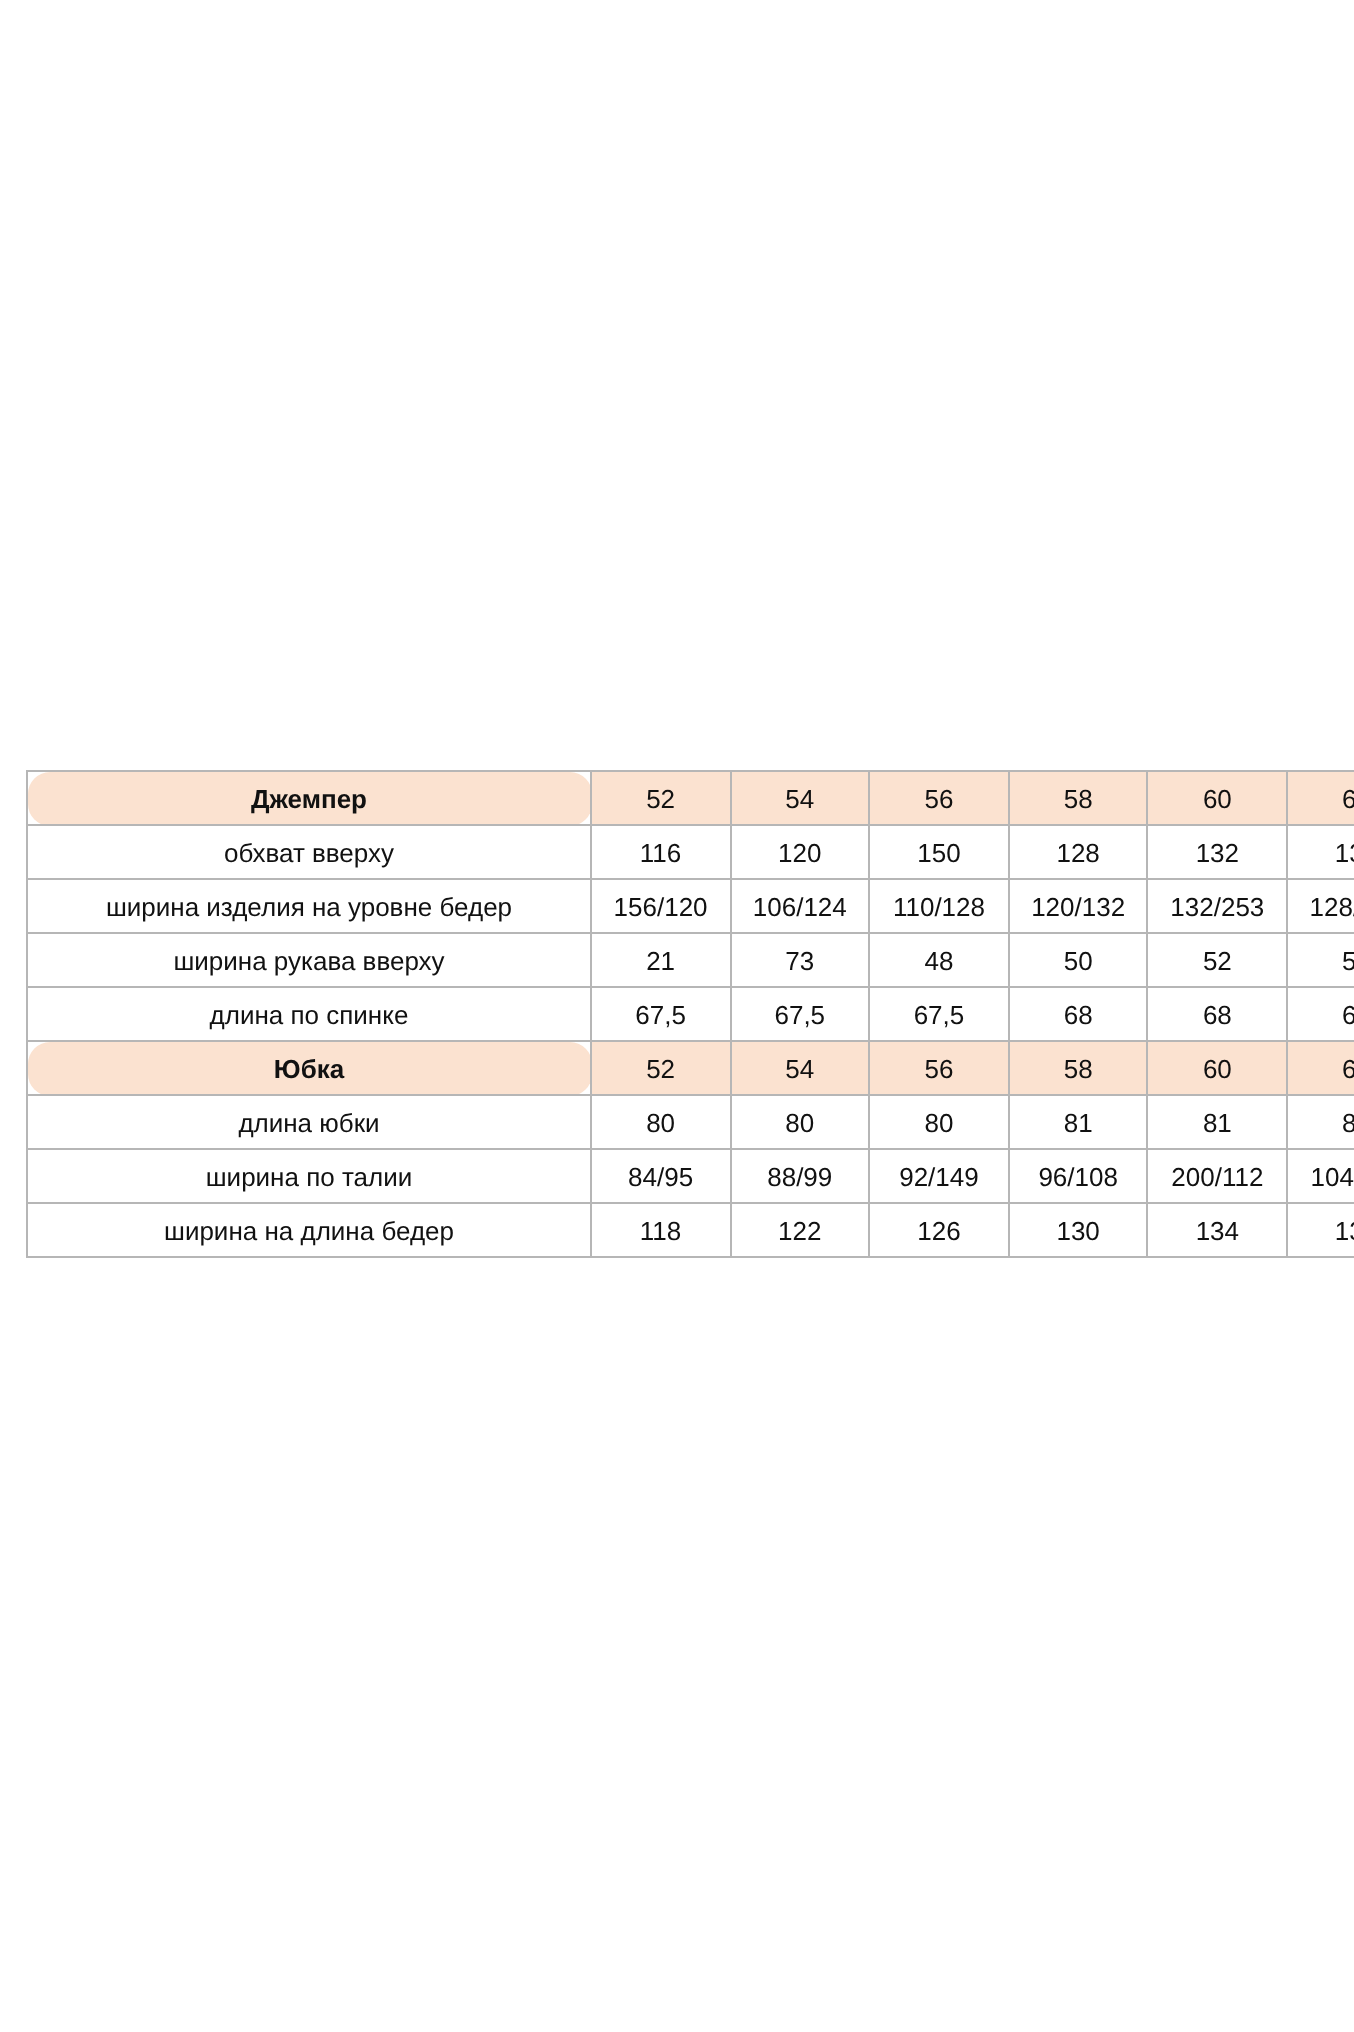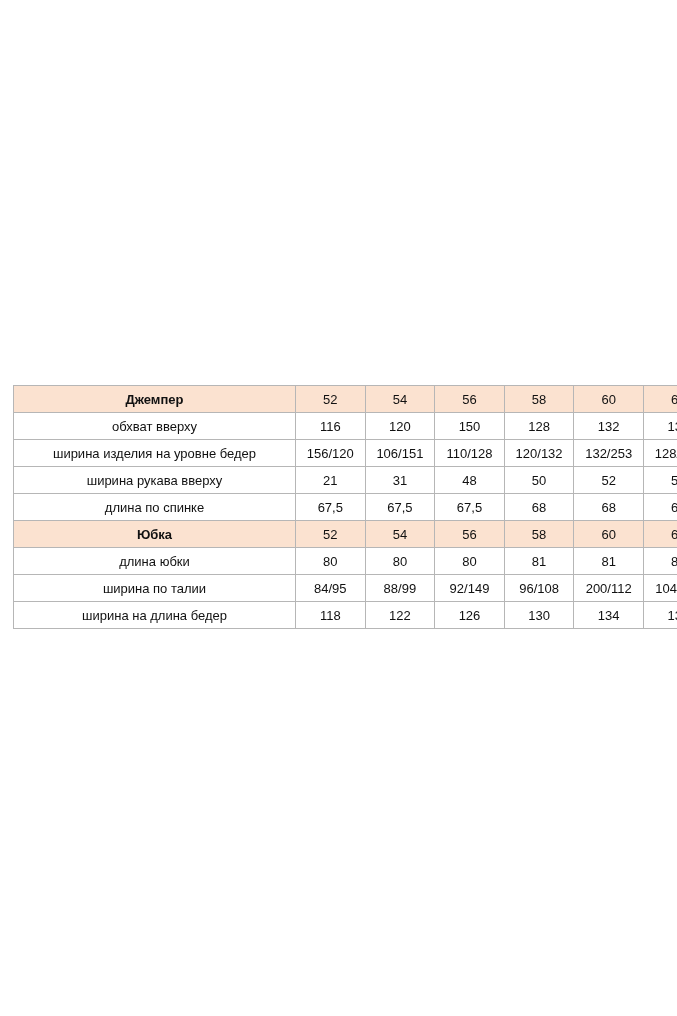--- a/index.html
+++ b/index.html
@@ -42,20 +42,21 @@
   }
   td.val {
     width: 62.6px;
   }
   tr.section td {
     background: #fbe2d0;
     font-weight: bold;
   }
   tr.section td.label {
     font-weight: bold;
+    border-radius: 11px;
   }
   tr.section td.val {
     font-weight: normal;
   }
 </style>
 </head>
 <body>
 
 <div class="sheet">
   <table class="size-table">
@@ -77,31 +78,31 @@
         <td class="val">120</td>
         <td class="val">150</td>
         <td class="val">128</td>
         <td class="val">132</td>
         <td class="val">136</td>
       </tr>
 
       <tr>
         <td class="label">ширина изделия на уровне бедер</td>
         <td class="val">156/120</td>
-        <td class="val">106/151</td>
+        <td class="val">106/124</td>
         <td class="val">110/128</td>
         <td class="val">120/132</td>
         <td class="val">132/253</td>
         <td class="val">128/140</td>
       </tr>
 
       <tr>
         <td class="label">ширина рукава вверху</td>
         <td class="val">21</td>
-        <td class="val">31</td>
+        <td class="val">73</td>
         <td class="val">48</td>
         <td class="val">50</td>
         <td class="val">52</td>
         <td class="val">54</td>
       </tr>
 
       <tr>
         <td class="label">длина по спинке</td>
         <td class="val">67,5</td>
         <td class="val">67,5</td>

